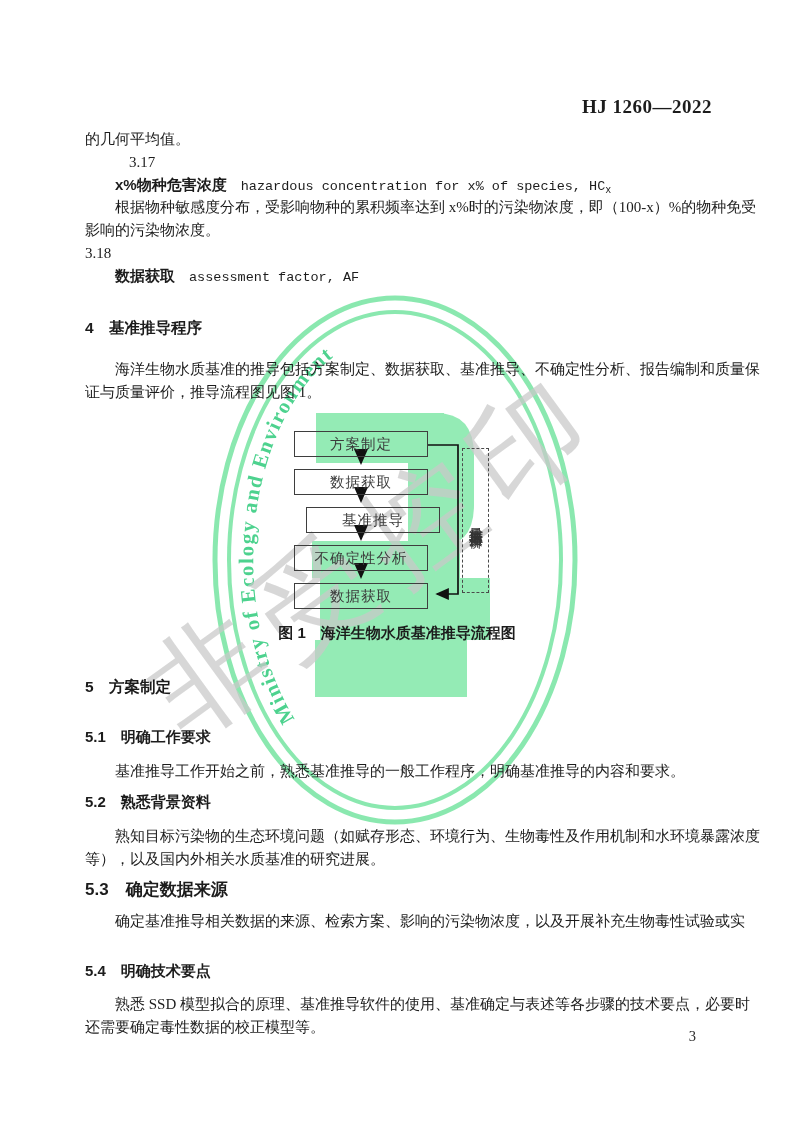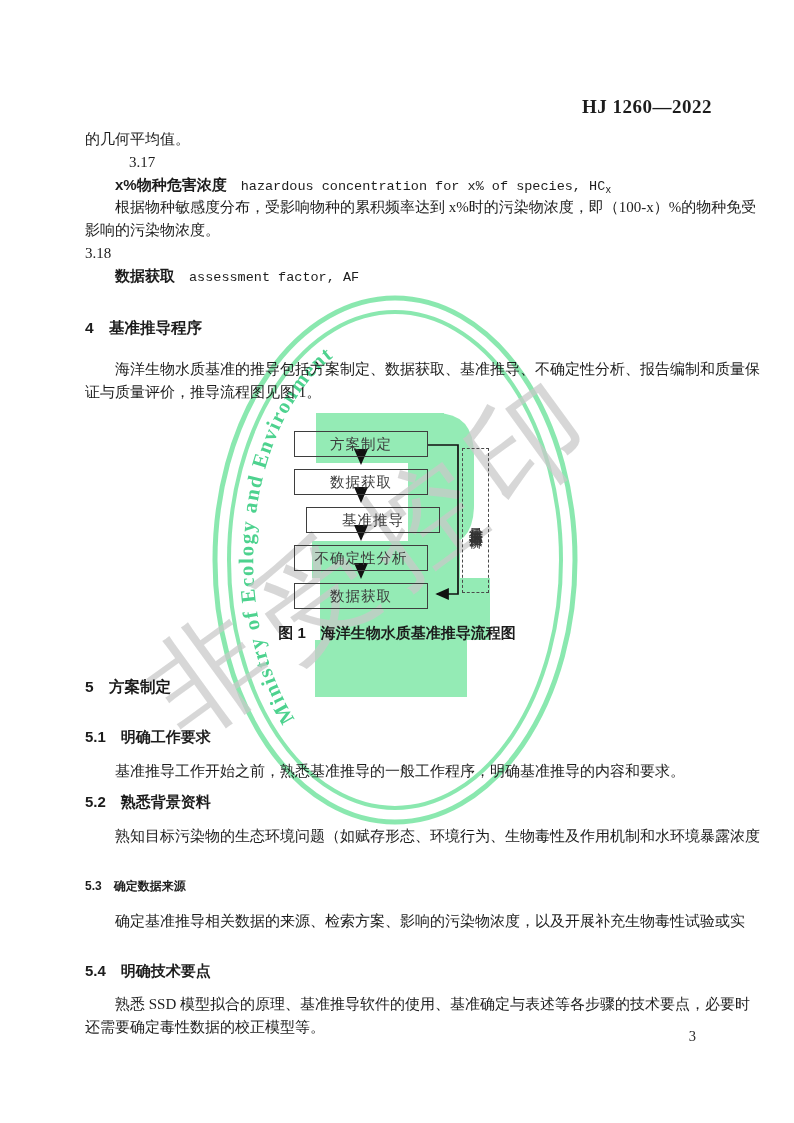--- a/index.html
+++ b/index.html
@@ -137,22 +137,23 @@
 
   <div class="abs fig-caption" style="top:624px;">图 1　海洋生物水质基准推导流程图</div>
 
   <div class="abs sec-heading" style="top:677px;">5　方案制定</div>
 
   <div class="abs sec-heading" style="top:728px;font-size:15px;">5.1　明确工作要求</div>
   <div class="abs body-line indent" style="top:760px;">基准推导工作开始之前，熟悉基准推导的一般工作程序，明确基准推导的内容和要求。</div>
 
   <div class="abs sec-heading" style="top:793px;font-size:15px;">5.2　熟悉背景资料</div>
   <div class="abs body-line indent" style="top:825px;">熟知目标污染物的生态环境问题（如赋存形态、环境行为、生物毒性及作用机制和水环境暴露浓度</div>
+  <div class="abs body-line" style="top:848px;">等），以及国内外相关水质基准的研究进展。</div>
 
-  <div class="abs sec-heading" style="top:878px;font-size:12px;">5.3　确定数据来源</div>
+  <div class="abs sec-heading" style="top:878px;font-size:17px;">5.3　确定数据来源</div>
   <div class="abs body-line indent" style="top:910px;">确定基准推导相关数据的来源、检索方案、影响的污染物浓度，以及开展补充生物毒性试验或实</div>
 
   <div class="abs sec-heading" style="top:962px;font-size:15px;">5.4　明确技术要点</div>
   <div class="abs body-line indent" style="top:993px;">熟悉 SSD 模型拟合的原理、基准推导软件的使用、基准确定与表述等各步骤的技术要点，必要时</div>
   <div class="abs body-line" style="top:1016px;">还需要确定毒性数据的校正模型等。</div>
 
   <div class="abs page-number">3</div>
 
 </div>
 

